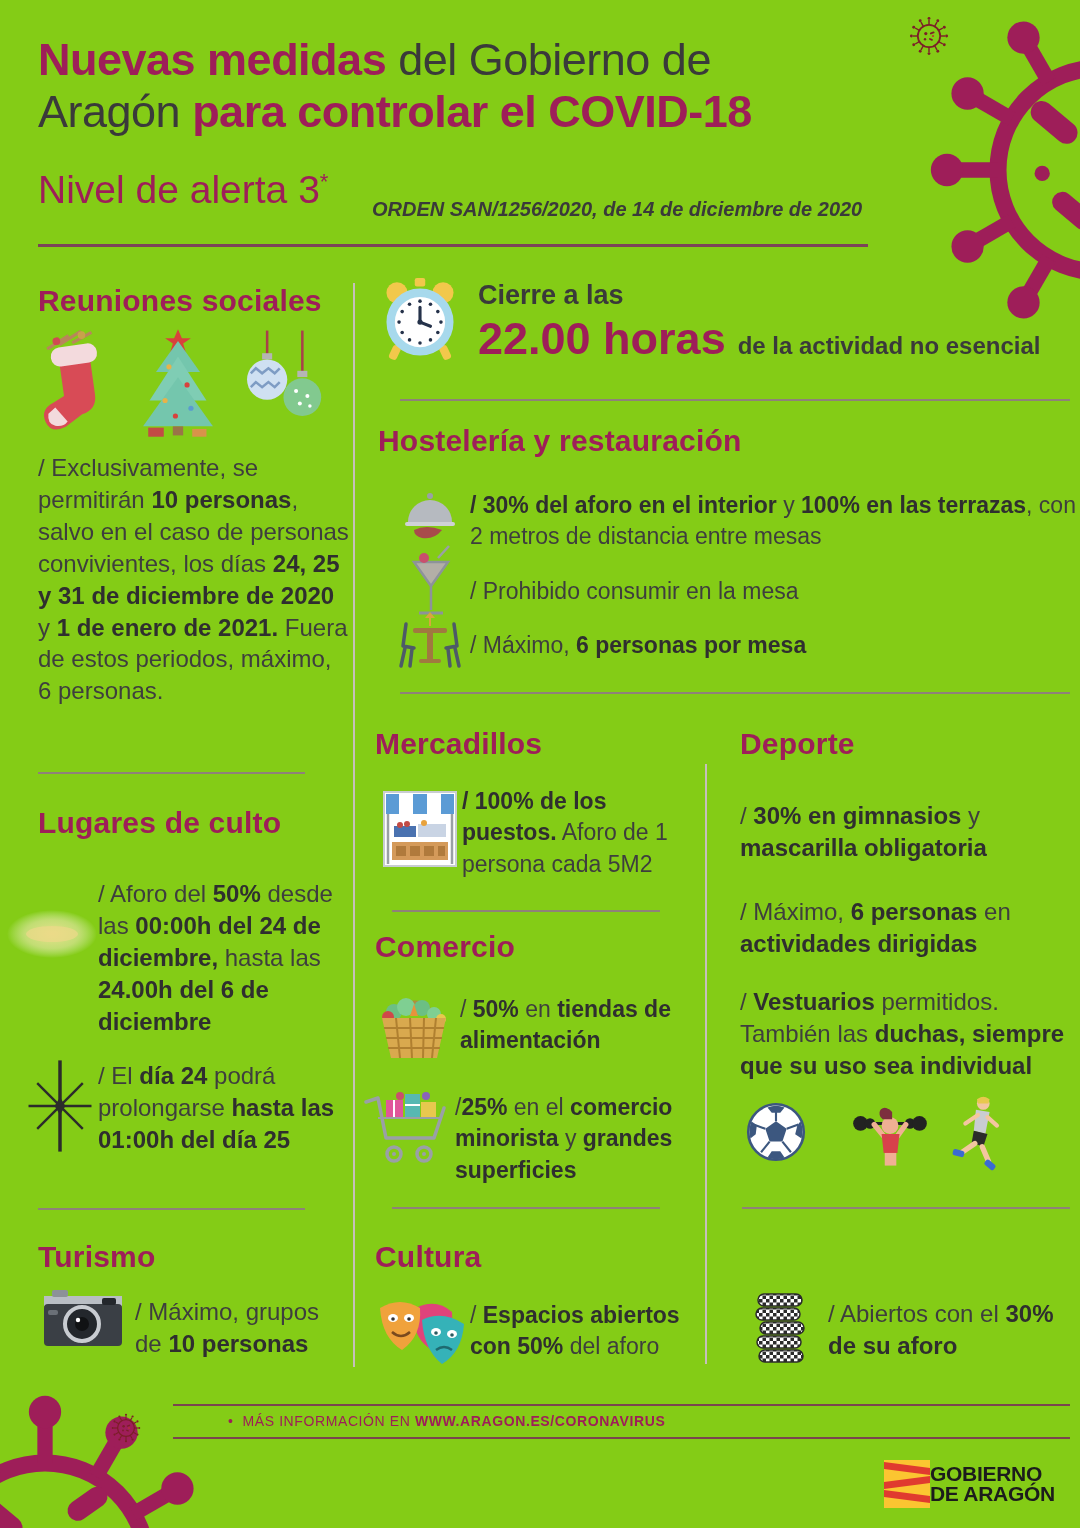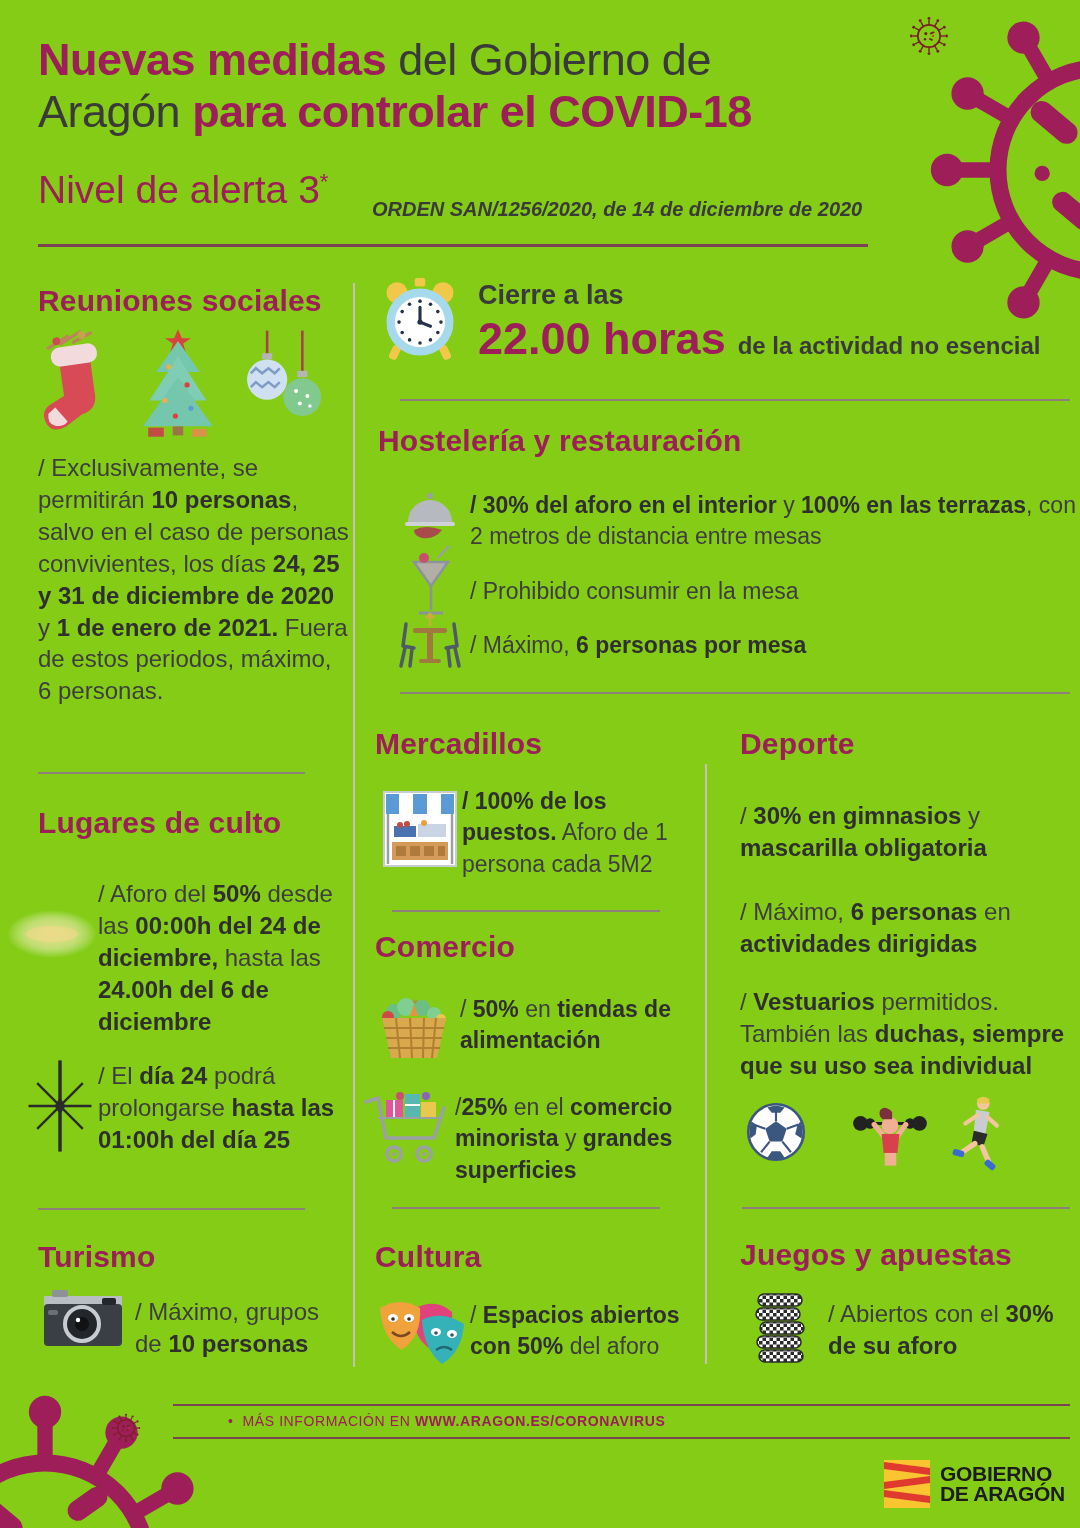--- a/index.html
+++ b/index.html
@@ -24,21 +24,21 @@
   .body.fs24{font-size:24px;line-height:1.33}
   .body .b{font-weight:800;color:#2f2f2f}
   .hr{height:2px;background:var(--divider)}
   .vr{width:2px;background:var(--vline)}
   .fline{height:2px;background:var(--footline)}
   .cierre-l1{font-size:27px;font-weight:800;color:#3a3a3a}
   .cierre-time{font-size:45px;font-weight:800;color:var(--accent)}
   .cierre-tail{font-size:24px;font-weight:800;color:#3a3a3a;margin-left:12px}
   .foot-info{font-size:14px;letter-spacing:.6px;color:var(--accent);white-space:nowrap}
   .foot-info .lnk{font-weight:800}
-  .logo{display:flex;align-items:center;gap:10px}
+  .logo{display:flex;align-items:center;}
   .logo-text{font-size:21px;font-weight:800;color:#1c1c1c;line-height:.95;letter-spacing:-.3px}
   .xmas-row{display:flex;align-items:flex-end;gap:18px}
 </style>
 </head>
 <body>
 
 <div class="page">
 
   <svg width="0" height="0" style="position:absolute" aria-hidden="true">
     <defs>
@@ -424,21 +424,20 @@
     <line x1="28" y1="20" x2="16" y2="28" stroke="#f3c6a0" stroke-width="4" stroke-linecap="round"></line>
     <line x1="37" y1="22" x2="46" y2="30" stroke="#f3c6a0" stroke-width="4" stroke-linecap="round"></line>
     <path d="M24,35 L37,38 L33,50 L22,46 Z" fill="#2b2b2b"></path>
     <line x1="25" y1="47" x2="12" y2="56" stroke="#f3c6a0" stroke-width="5" stroke-linecap="round"></line>
     <line x1="32" y1="50" x2="38" y2="64" stroke="#f3c6a0" stroke-width="5" stroke-linecap="round"></line>
     <rect x="4" y="53" width="11" height="6" rx="2" transform="rotate(14 9 56)" fill="#3a6bd1"></rect>
     <rect x="34" y="64" width="11" height="6" rx="2" transform="rotate(40 39 67)" fill="#3a6bd1"></rect>
   </svg>
   <div class="abs hr" style="left:742px;top:1207px;width:328px"></div>
 
-  <div class="abs sec-title" style="left:740px;top:1238px">Juegos y apuestas</div>
   <svg class="abs" style="left:752px;top:1292px" width="56" height="72" viewBox="0 0 56 72">
     <rect x="6" y="2" width="44" height="12" rx="6" fill="url(#checker)" stroke="#2b2b2b" stroke-width="1.5"></rect>
     <rect x="4" y="16" width="44" height="12" rx="6" fill="url(#checker)" stroke="#2b2b2b" stroke-width="1.5"></rect>
     <rect x="8" y="30" width="44" height="12" rx="6" fill="url(#checker)" stroke="#2b2b2b" stroke-width="1.5"></rect>
     <rect x="5" y="44" width="44" height="12" rx="6" fill="url(#checker)" stroke="#2b2b2b" stroke-width="1.5"></rect>
     <rect x="7" y="58" width="44" height="12" rx="6" fill="url(#checker)" stroke="#2b2b2b" stroke-width="1.5"></rect>
   </svg>
   <div class="abs body fs24" style="left:828px;top:1298px;width:240px"><span>/ Abiertos con el </span><span class="b">30% de su aforo</span></div>
 
   <div class="abs fline" style="left:173px;top:1404px;width:897px"></div>

